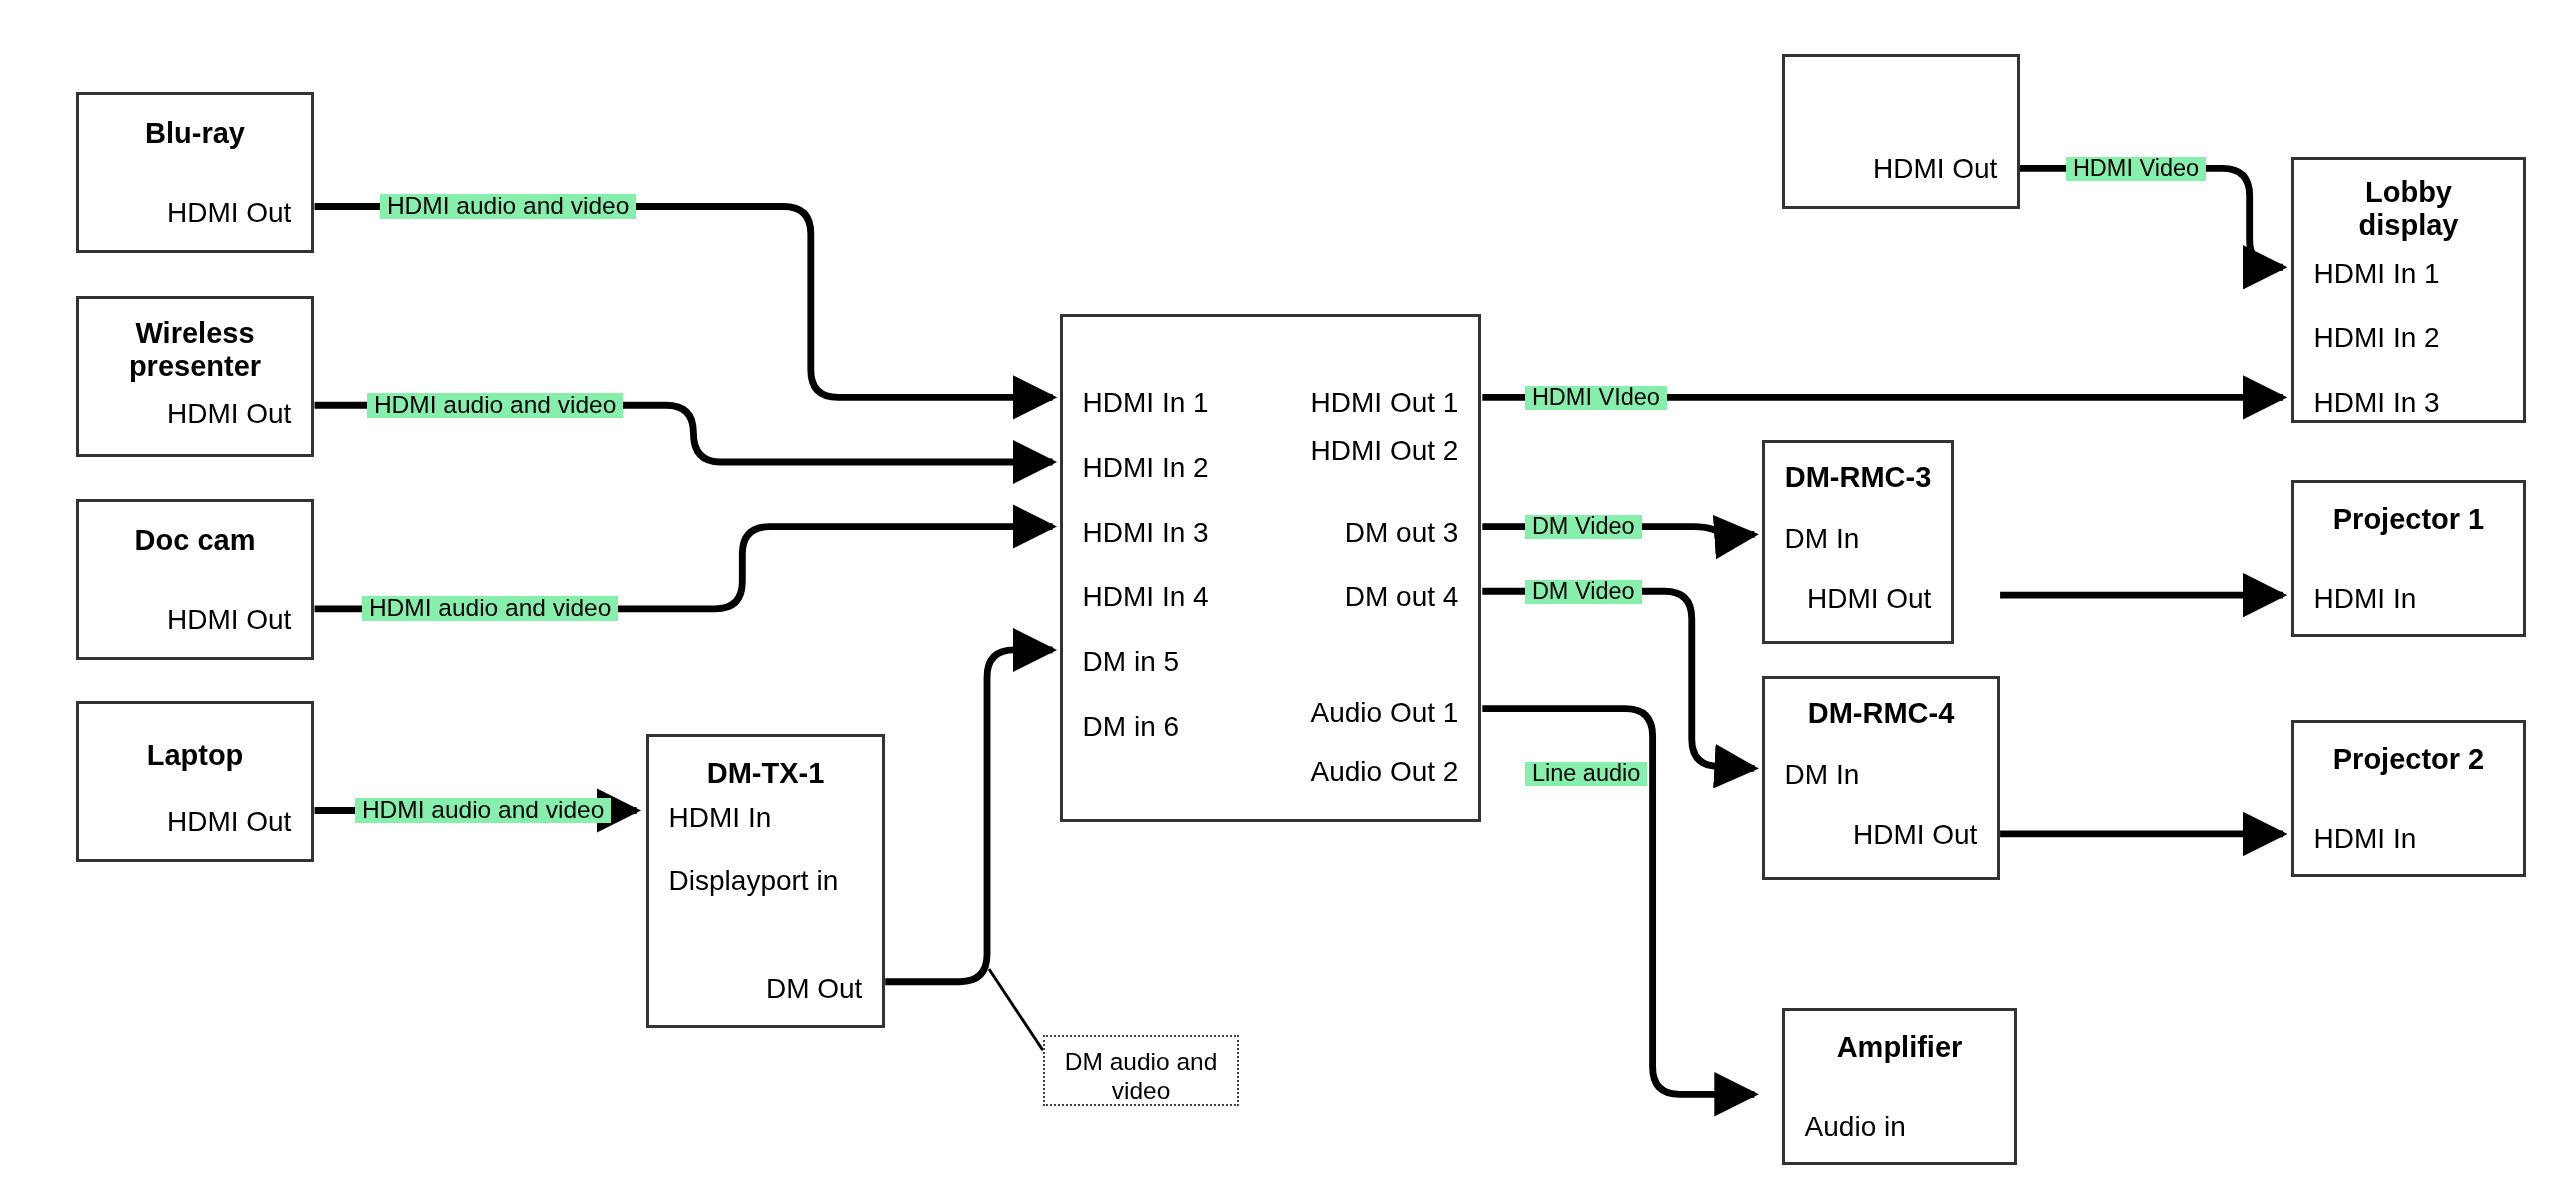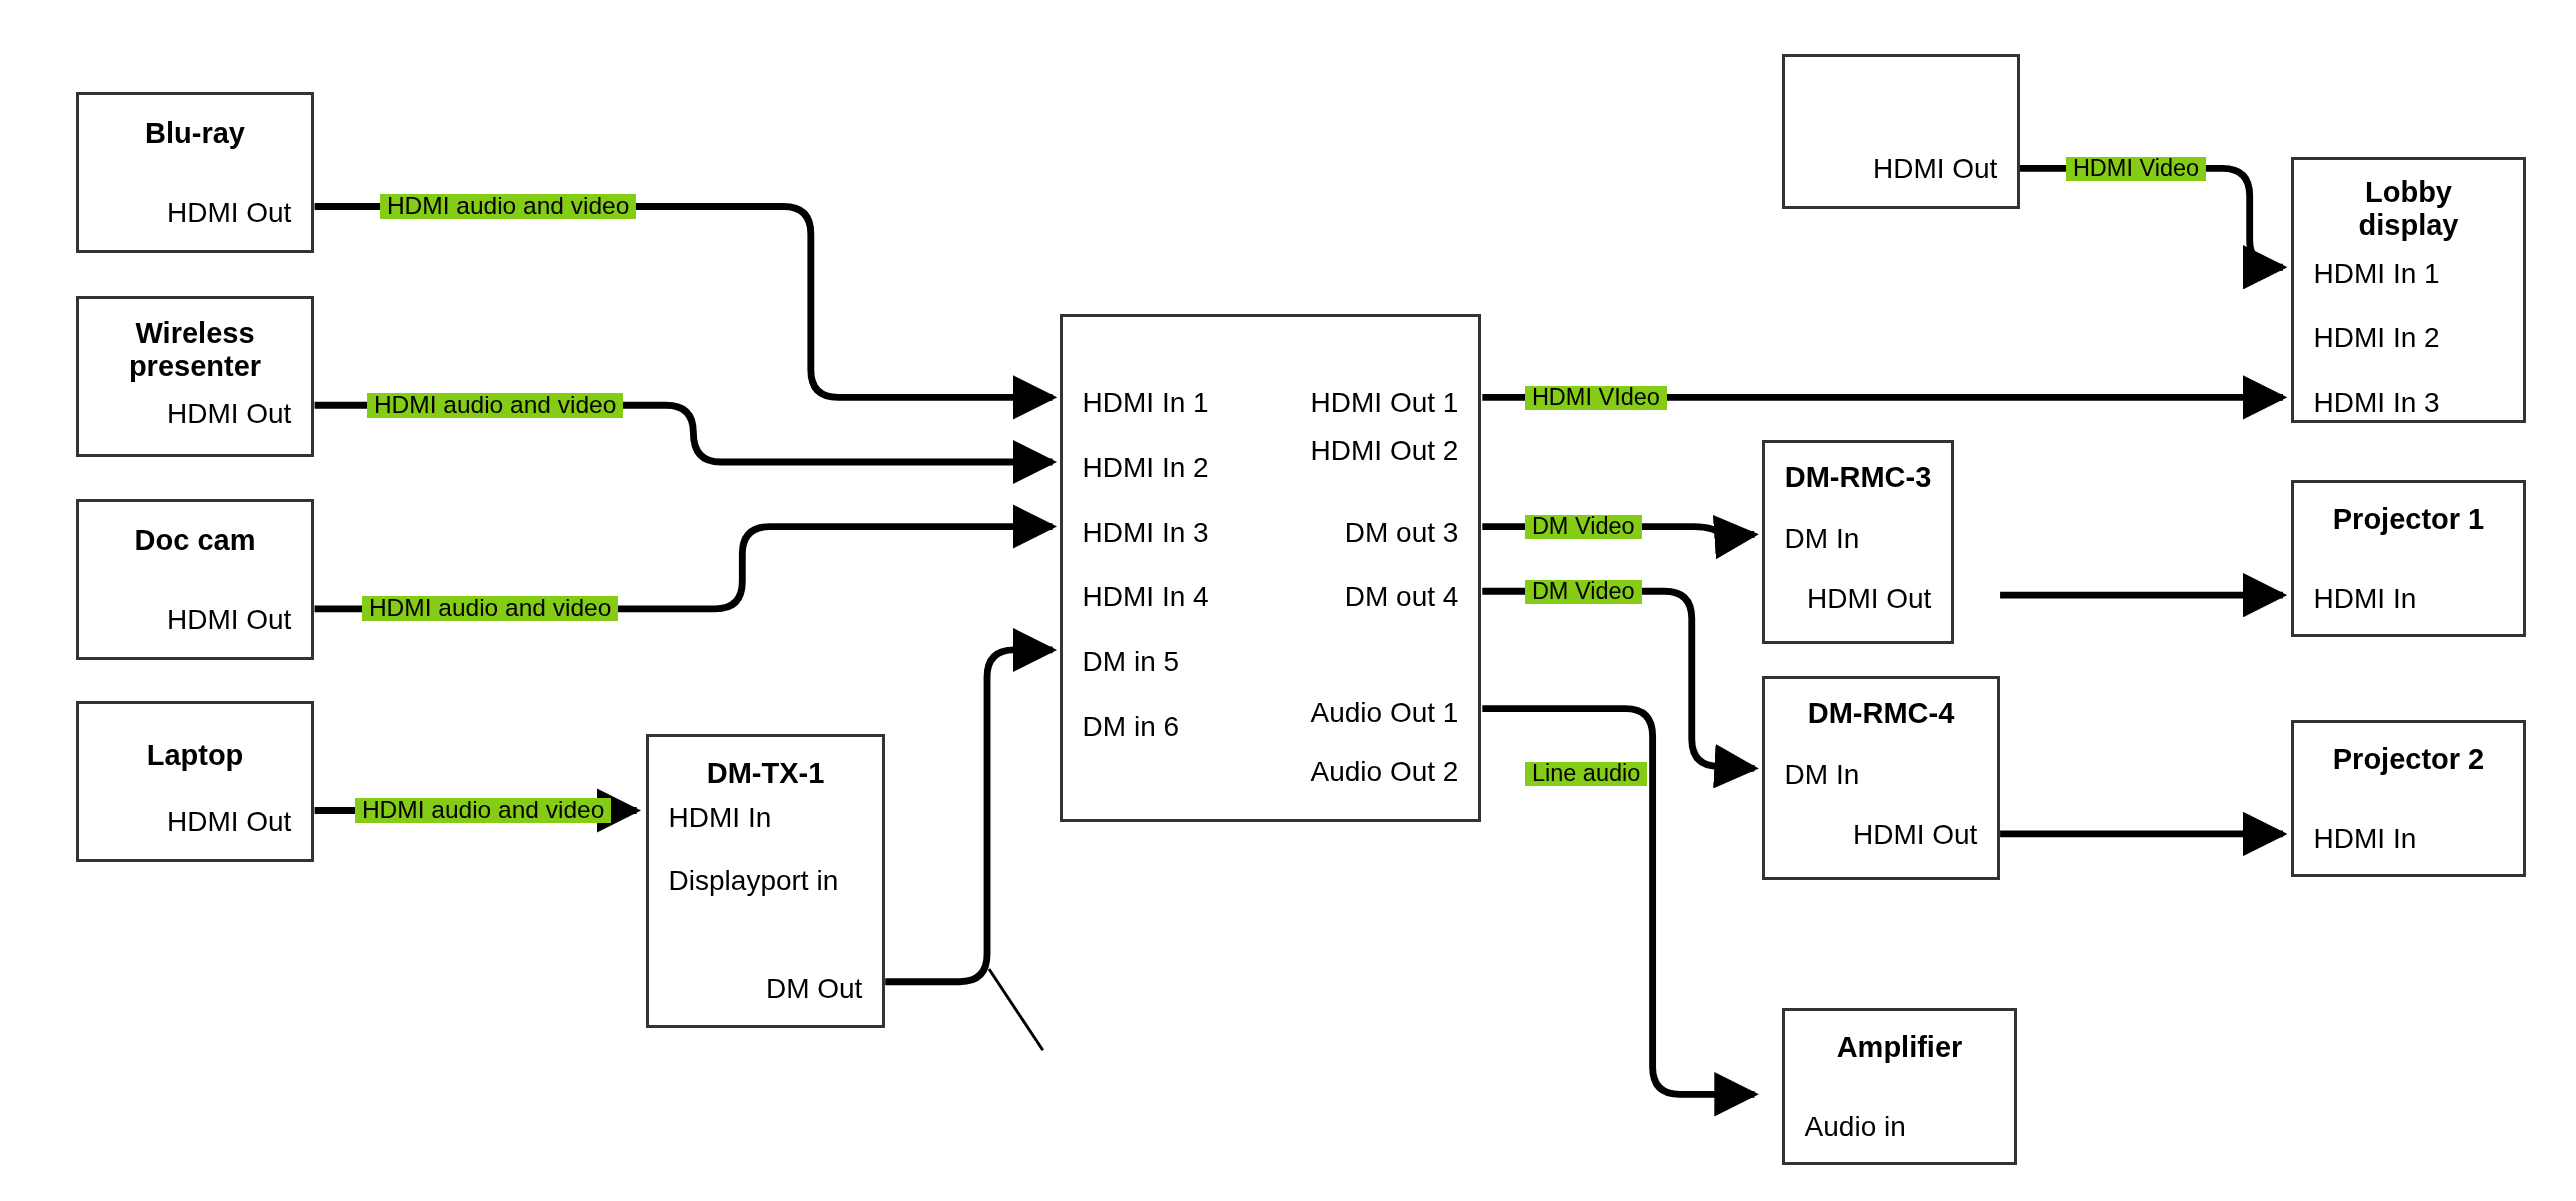--- a/index.html
+++ b/index.html
@@ -46,21 +46,21 @@
     color: #000000;
     white-space: nowrap;
     line-height: 1;
   }
   .port.left  { left: 19.6px;  text-align: left; }
   .port.right { right: 19.6px; text-align: right; }
   .wirelabel {
     position: absolute;
     font-size: 24.5px;
     color: #000000;
-    background: #84cc16;
+    background: #86efac;
     white-space: nowrap;
     padding: 0 6.9px;
     line-height: 1;
     z-index: 6;
   }
   .wirelabel.small { font-size: 23.5px; }
   .callout {
     position: absolute;
     box-sizing: border-box;
     border: 2px dotted #444444;
@@ -207,15 +207,16 @@
   <div class="wirelabel small" style="left:2066px; top:157px;">HDMI Video</div>
 
   <div class="wirelabel small" style="left:1525px; top:386px;">HDMI VIdeo</div>
 
   <div class="wirelabel small" style="left:1525px; top:515px;">DM Video</div>
 
   <div class="wirelabel small" style="left:1525px; top:580px;">DM Video</div>
 
   <div class="wirelabel small" style="left:1525px; top:738px;margin-top:24px;">Line audio</div>
 
+  <div class="callout" style="left:1043px; top:1035px; width:196px; height:71px;">DM audio and video</div>
 
 </div>
 
 
 </body></html>

